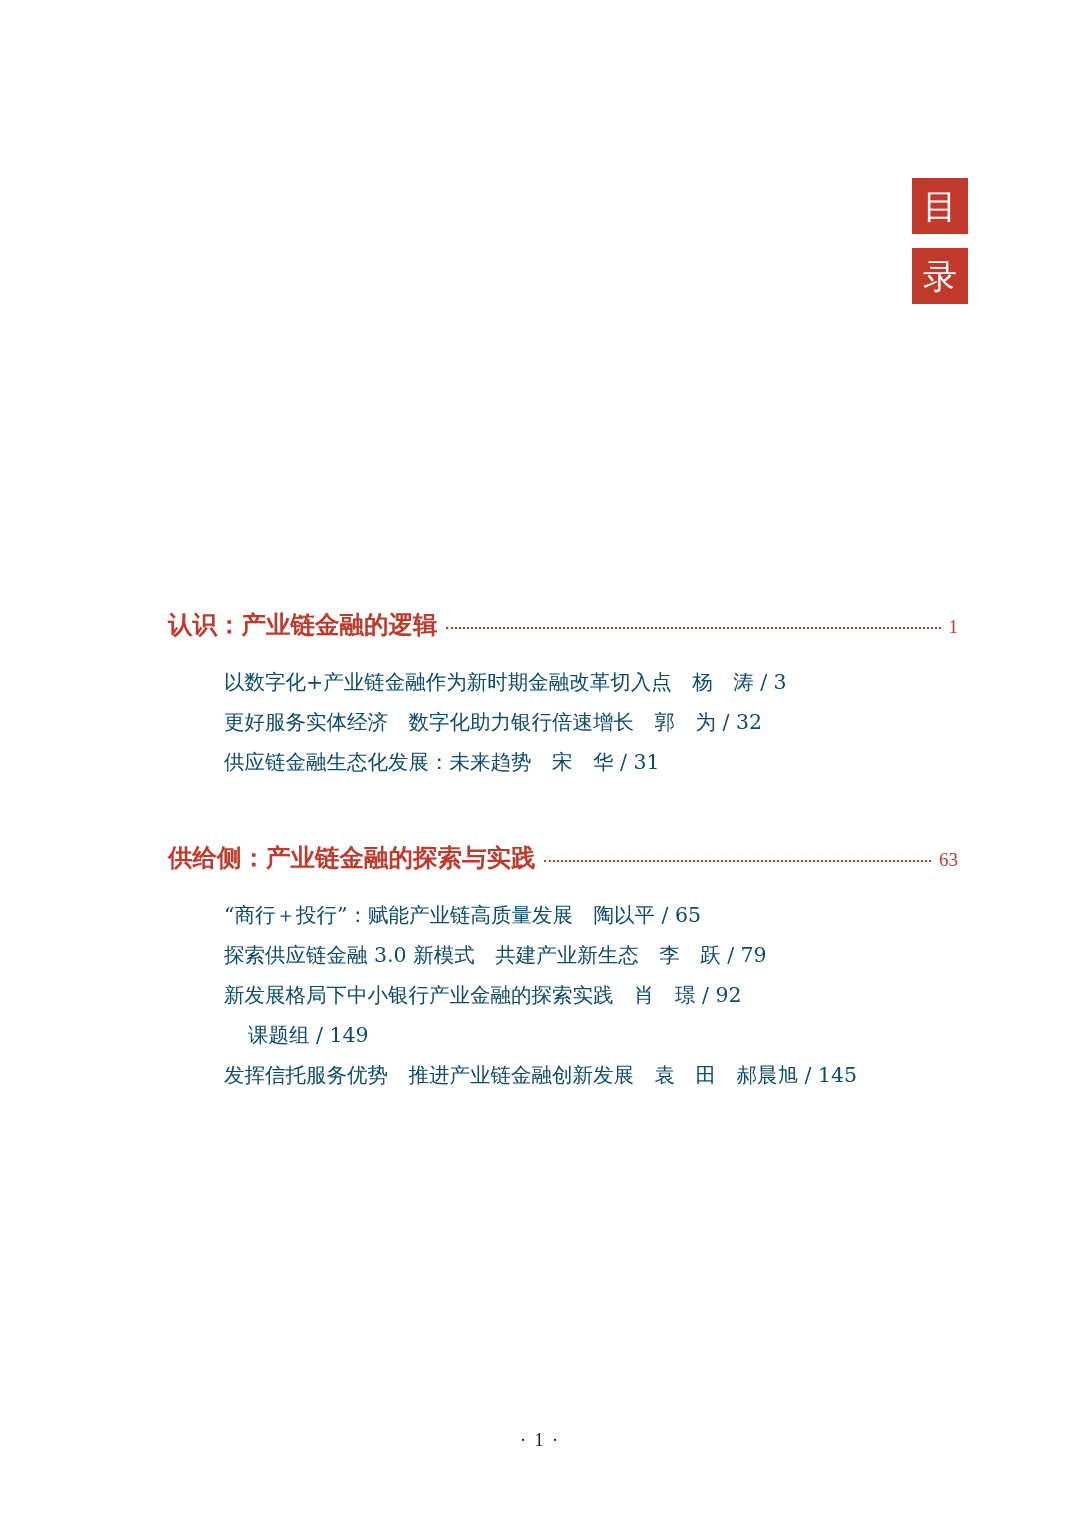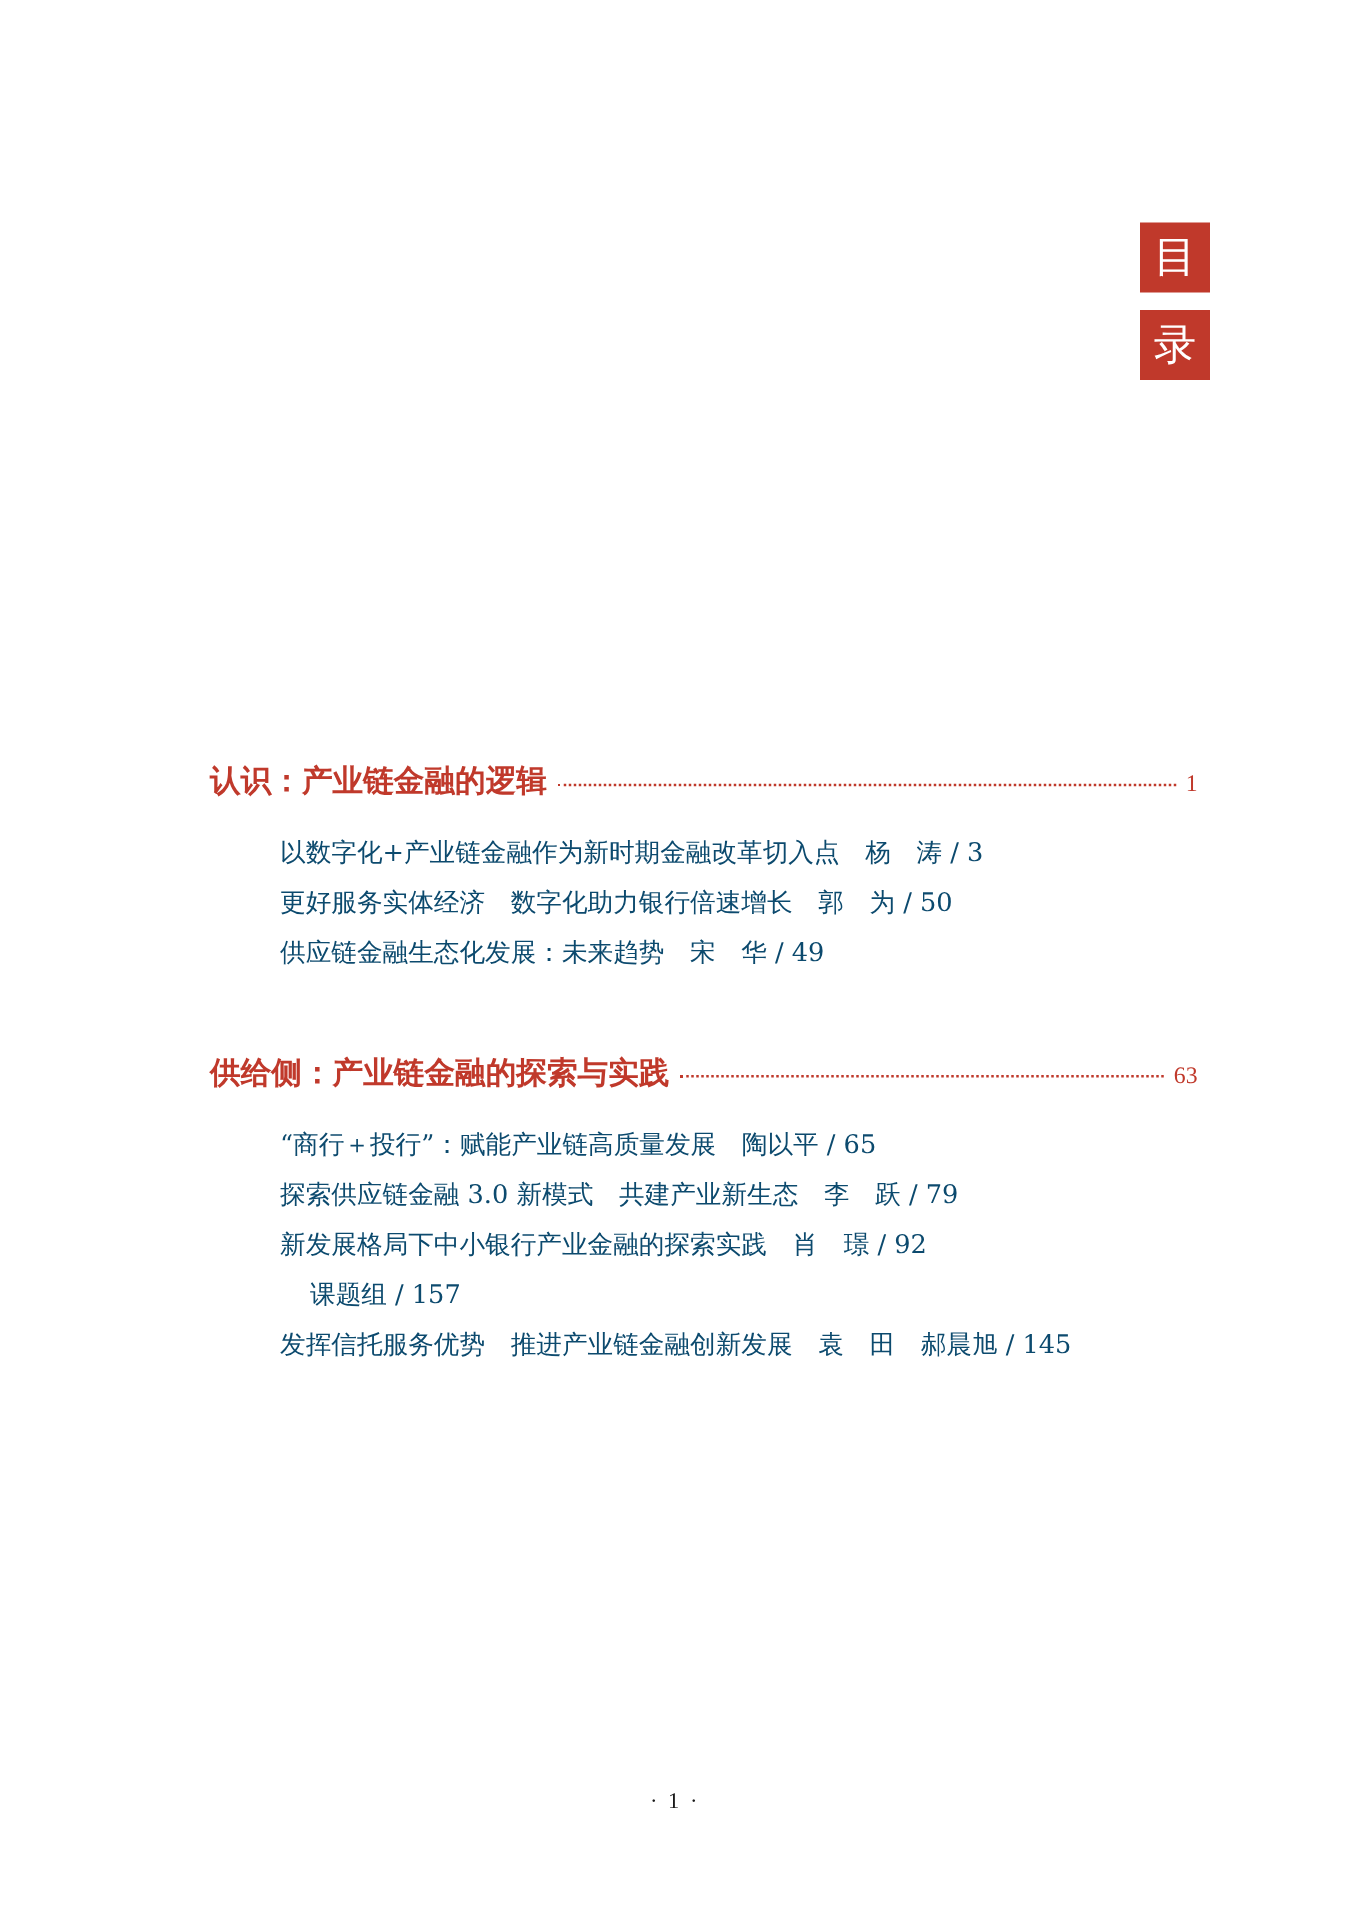--- a/index.html
+++ b/index.html
@@ -116,36 +116,36 @@
   <div class="toc">
 
     <div class="section">
       <div class="section-head">
         <span class="section-title">认识：产业链金融的逻辑</span>
         <span class="leader"></span>
         <span class="section-page">1</span>
       </div>
       <div class="entries">
         <div class="entry">以数字化+产业链金融作为新时期金融改革切入点　杨　涛 / 3</div>
-        <div class="entry">更好服务实体经济　数字化助力银行倍速增长　郭　为 / 50</div>
-        <div class="entry">供应链金融生态化发展：未来趋势　宋　华 / 49</div>
+        <div class="entry">更好服务实体经济　数字化助力银行倍速增长　郭　为 / 32</div>
+        <div class="entry">供应链金融生态化发展：未来趋势　宋　华 / 31</div>
       </div>
     </div>
 
     <div class="section" style="margin-top:58px;">
       <div class="section-head">
         <span class="section-title">供给侧：产业链金融的探索与实践</span>
         <span class="leader"></span>
         <span class="section-page">63</span>
       </div>
       <div class="entries">
         <div class="entry">“商行＋投行”：赋能产业链高质量发展　陶以平 / 65</div>
         <div class="entry">探索供应链金融 3.0 新模式　共建产业新生态　李　跃 / 79</div>
         <div class="entry">新发展格局下中小银行产业金融的探索实践　肖　璟 / 92</div>
-        <div class="entry entry-cont">课题组 / 157</div>
+        <div class="entry entry-cont">课题组 / 149</div>
         <div class="entry">发挥信托服务优势　推进产业链金融创新发展　袁　田　郝晨旭 / 145</div>
       </div>
     </div>
 
   </div>
 
   <div class="folio">· 1 ·</div>
 
 </div>
 

